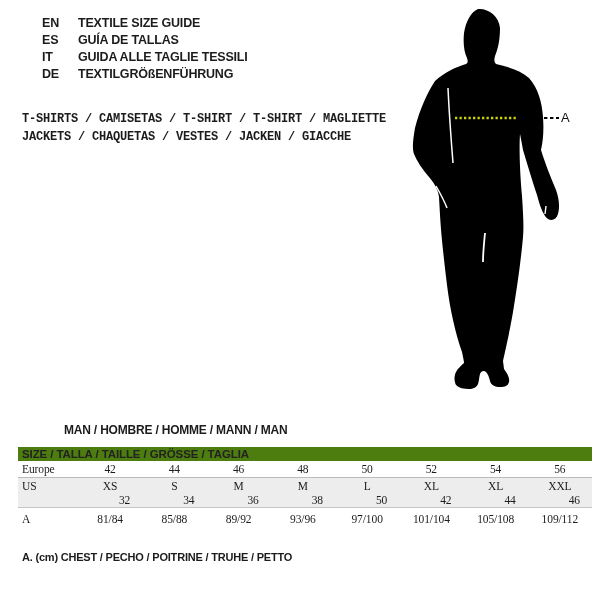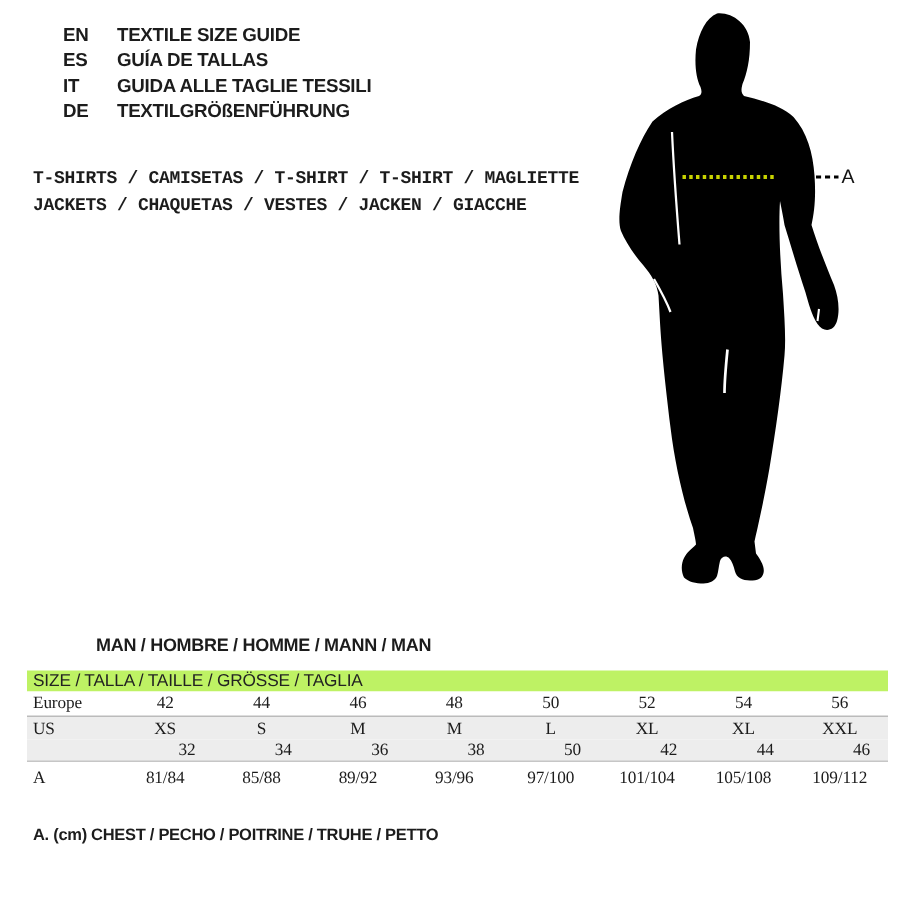--- a/index.html
+++ b/index.html
@@ -71,23 +71,23 @@
     position: absolute;
     left: 18px;
     top: 447px;
     width: 574px;
     font-size: 11.5px;
     letter-spacing: -0.1px;
   }
   .tbl-header {
     height: 14px;
     line-height: 14px;
-    background: #bef264;
+    background: #4d7c0f;
     padding-left: 4px;
-    font-weight: 400;
+    font-weight: 700;
     color: #222;
     box-sizing: border-box;
   }
   .tbl-row {
     display: grid;
     grid-template-columns: 60px repeat(8, 1fr);
     align-items: center;
     box-sizing: border-box;
     font-family: Liberation Serif, serif;
   }

